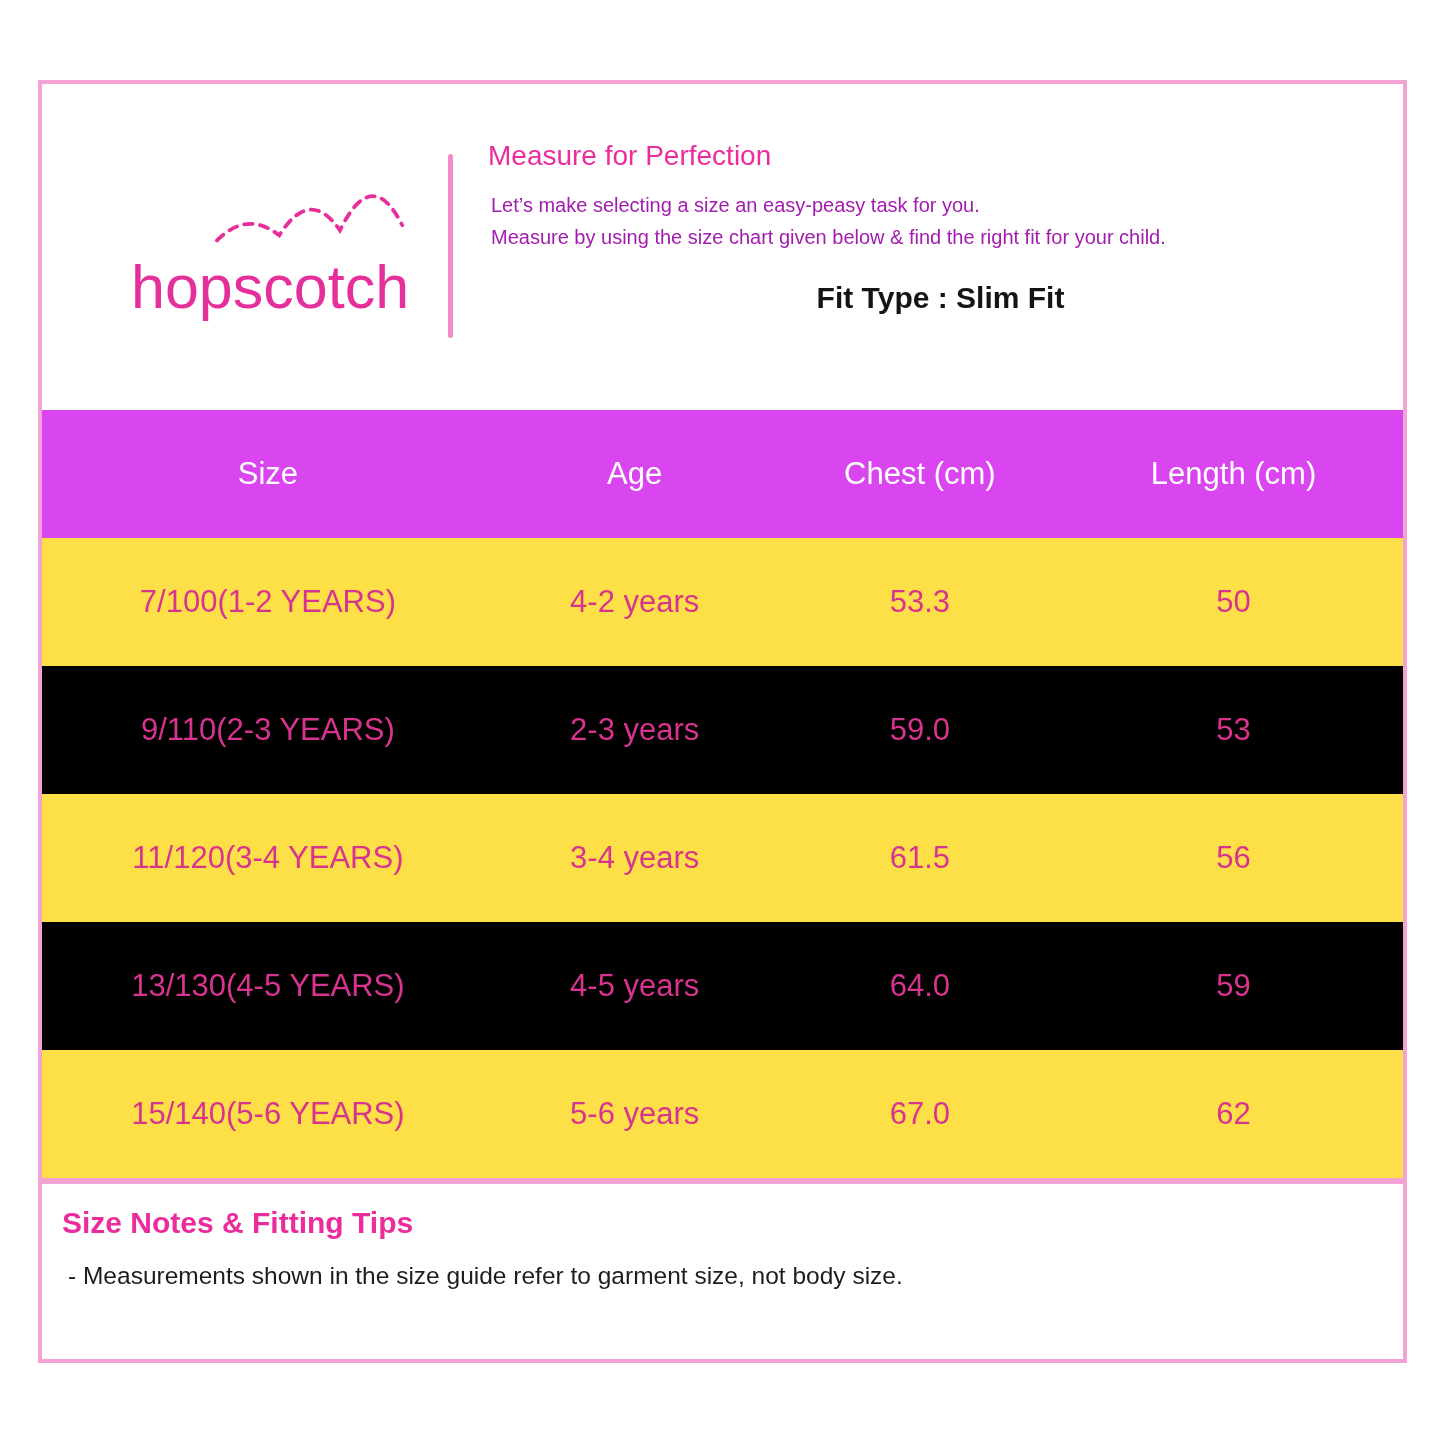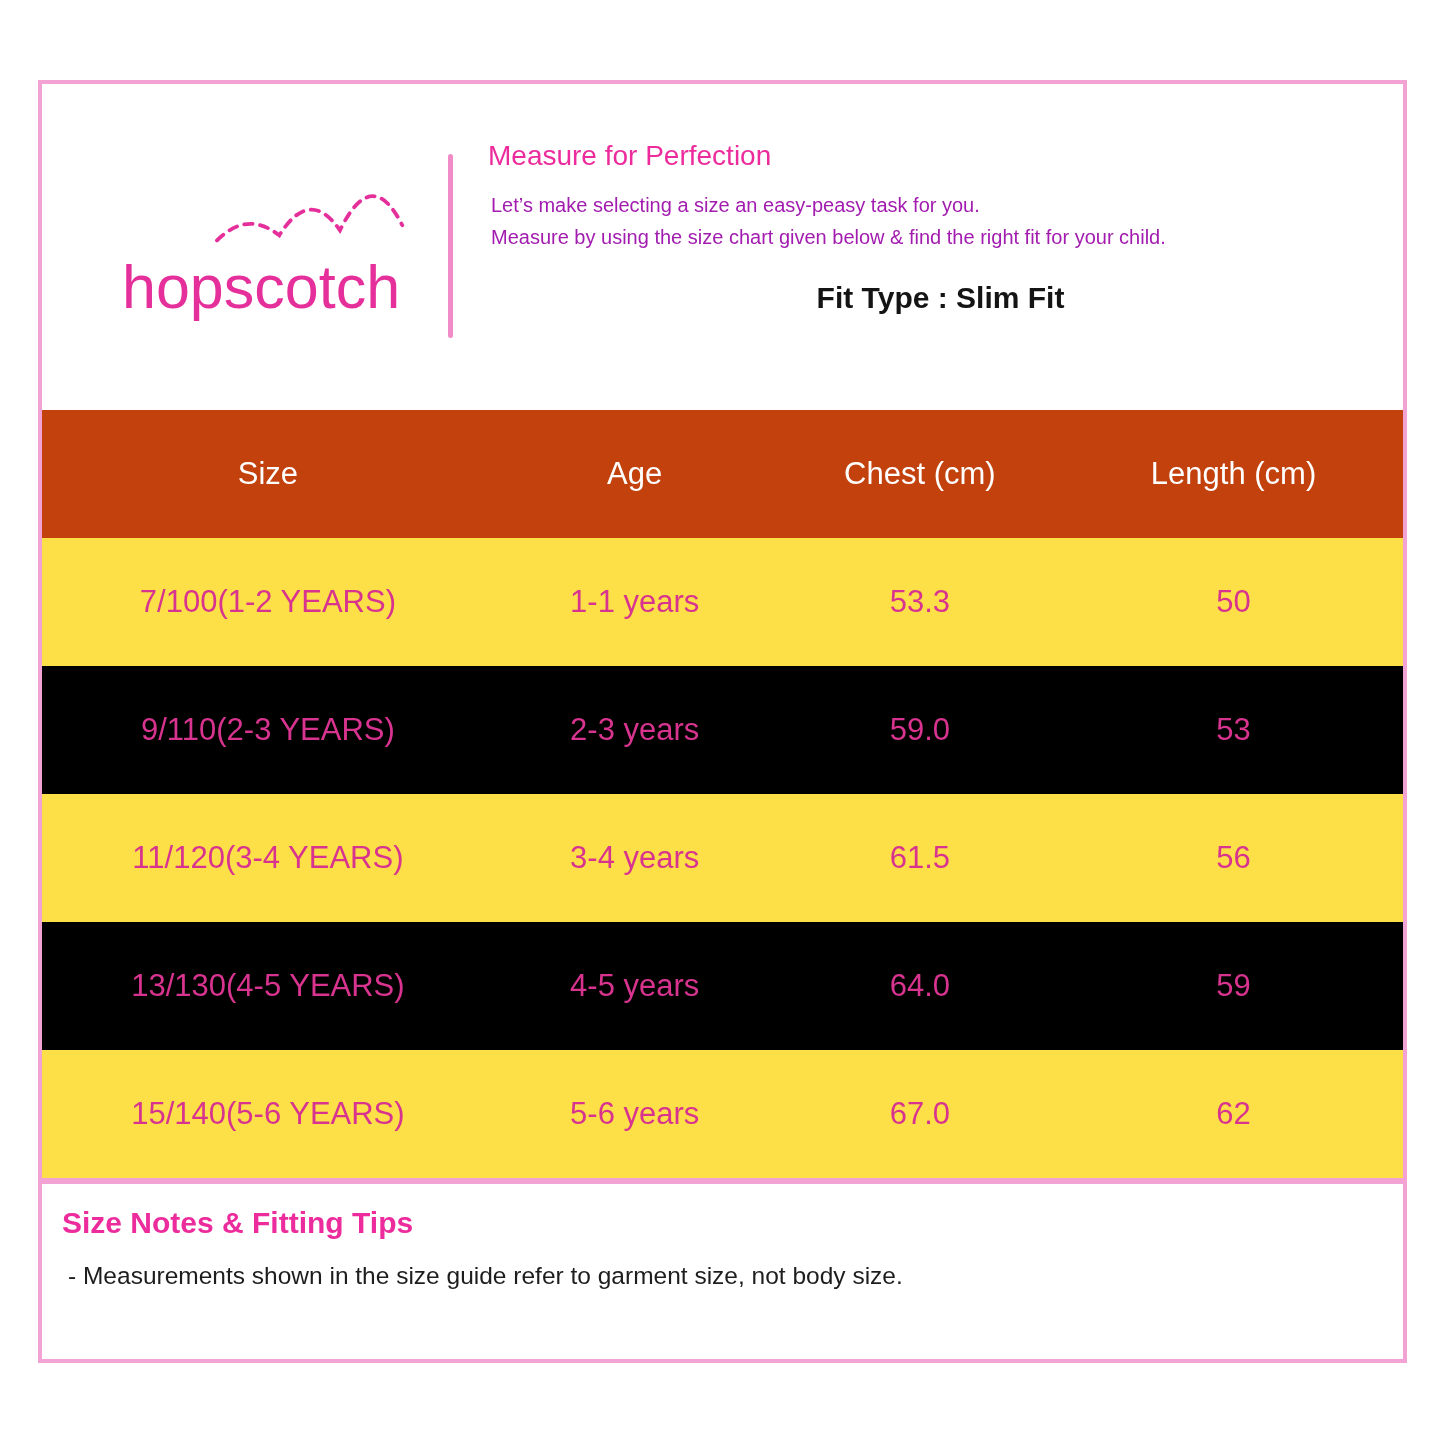--- a/index.html
+++ b/index.html
@@ -8,38 +8,38 @@
     font-family:"Liberation Sans", sans-serif;overflow:hidden;
   }
   .frame{
     position:absolute;left:38px;top:80px;width:1369px;height:1283px;
     border:4px solid #F2A3D3;box-sizing:border-box;background:#ffffff;
   }
   
   .logo{position:absolute;left:76px;top:86px;width:340px;height:154px;}
   .logo-arcs{position:absolute;top:-2px;left:66px;width:258px;height:80px;}
   .logo-text{
-    position:absolute;left:4px;bottom:6px;font-size:61px;line-height:1;
+    position:absolute;left:13px;bottom:6px;font-size:61px;line-height:1;
     color:#E5309B;font-weight:400;letter-spacing:0px;
   }
   .vdivider{
     position:absolute;left:406px;top:70px;width:5px;height:184px;
     background:#F08CC8;border-radius:3px;
   }
   .intro{position:absolute;left:446px;top:56px;width:905px;}
   .intro-title{font-size:28px;color:#EC2C9C;font-weight:400;margin:0 0 19px 0;}
   .intro-line{font-size:20px;color:#a21caf;margin:3px;line-height:1.43;}
   .fit-type{margin:30px 0 0 0;font-size:30px;color:#141414;font-weight:600;text-align:center;}
   
   .size-table{position:absolute;left:0;top:326px;width:1361px;}
   .thead,.trow{
     display:grid;grid-template-columns:33.2% 20.7% 21.2% 24.9%;
     height:128px;align-items:center;
   }
-  .thead{background:#c2410c;}
+  .thead{background:#d946ef;}
   .thead .cell{color:#ffffff;font-size:31px;font-weight:500;text-align:center;}
   .trow{background:#fde047;}
   .trow.alt{background:#000000;}
   .trow .cell{color:#D8348F;font-size:31px;text-align:center;}
   
   .hdivider{
     position:absolute;left:-4px;top:1094px;width:1369px;height:6px;
     background:#F2A3D3;
   }
   .notes{position:absolute;left:20px;top:1122px;width:1330px;}
@@ -71,21 +71,21 @@
     <div class="size-table">
       <div class="thead">
         <div class="cell">Size</div>
         <div class="cell">Age</div>
         <div class="cell">Chest (cm)</div>
         <div class="cell">Length (cm)</div>
       </div>
 
       <div class="trow">
         <div class="cell">7/100(1-2 YEARS)</div>
-        <div class="cell">1-1 years</div>
+        <div class="cell">4-2 years</div>
         <div class="cell">53.3</div>
         <div class="cell">50</div>
       </div>
 
       <div class="trow alt">
         <div class="cell">9/110(2-3 YEARS)</div>
         <div class="cell">2-3 years</div>
         <div class="cell">59.0</div>
         <div class="cell">53</div>
       </div>

